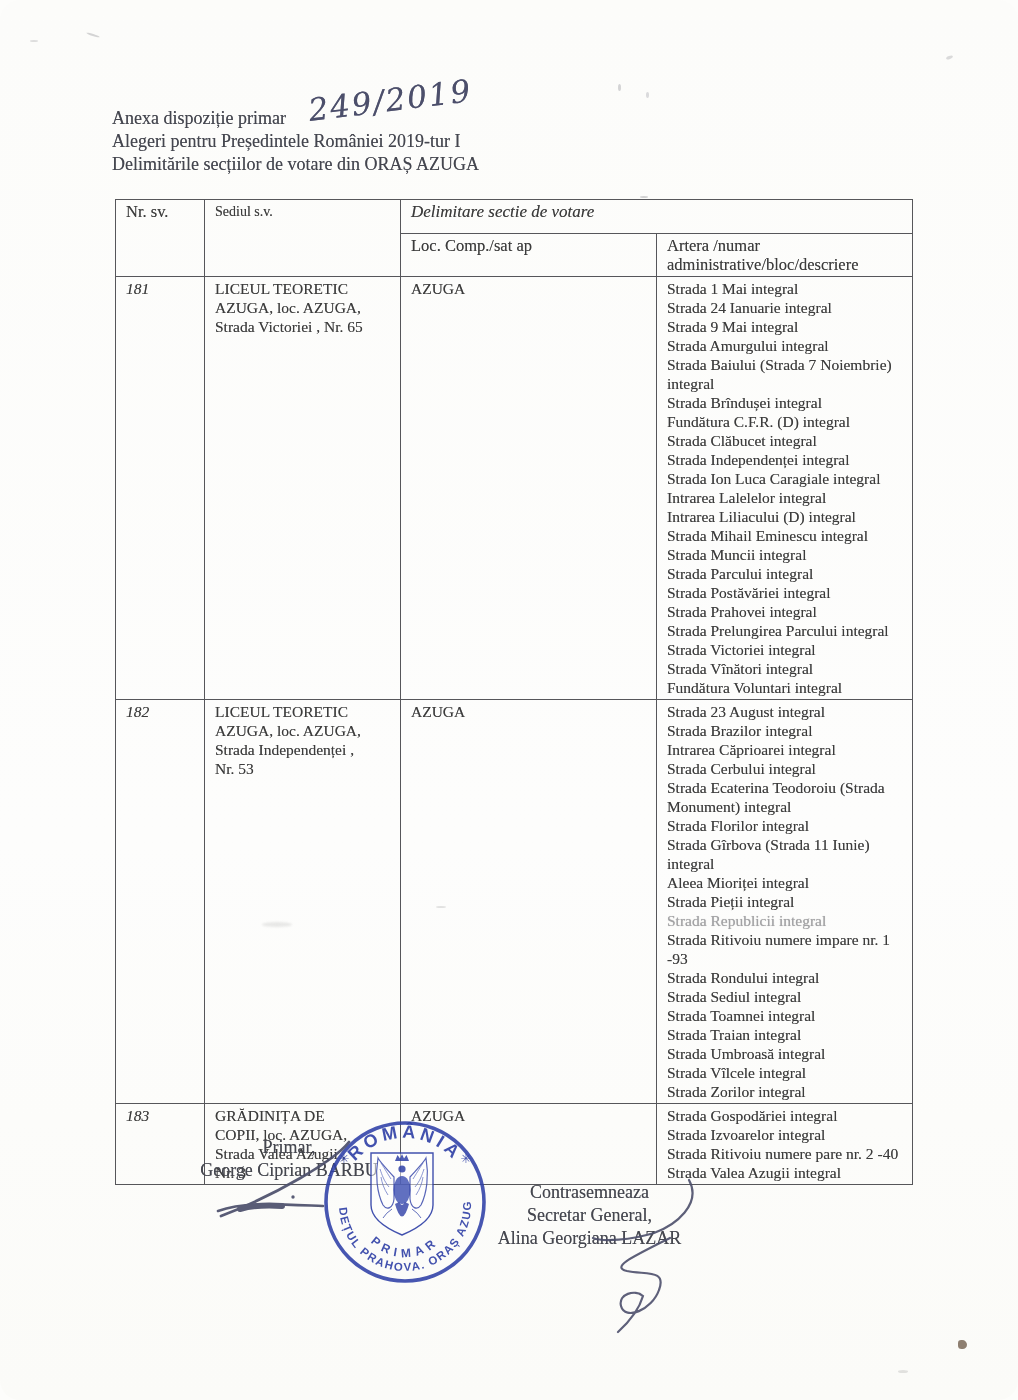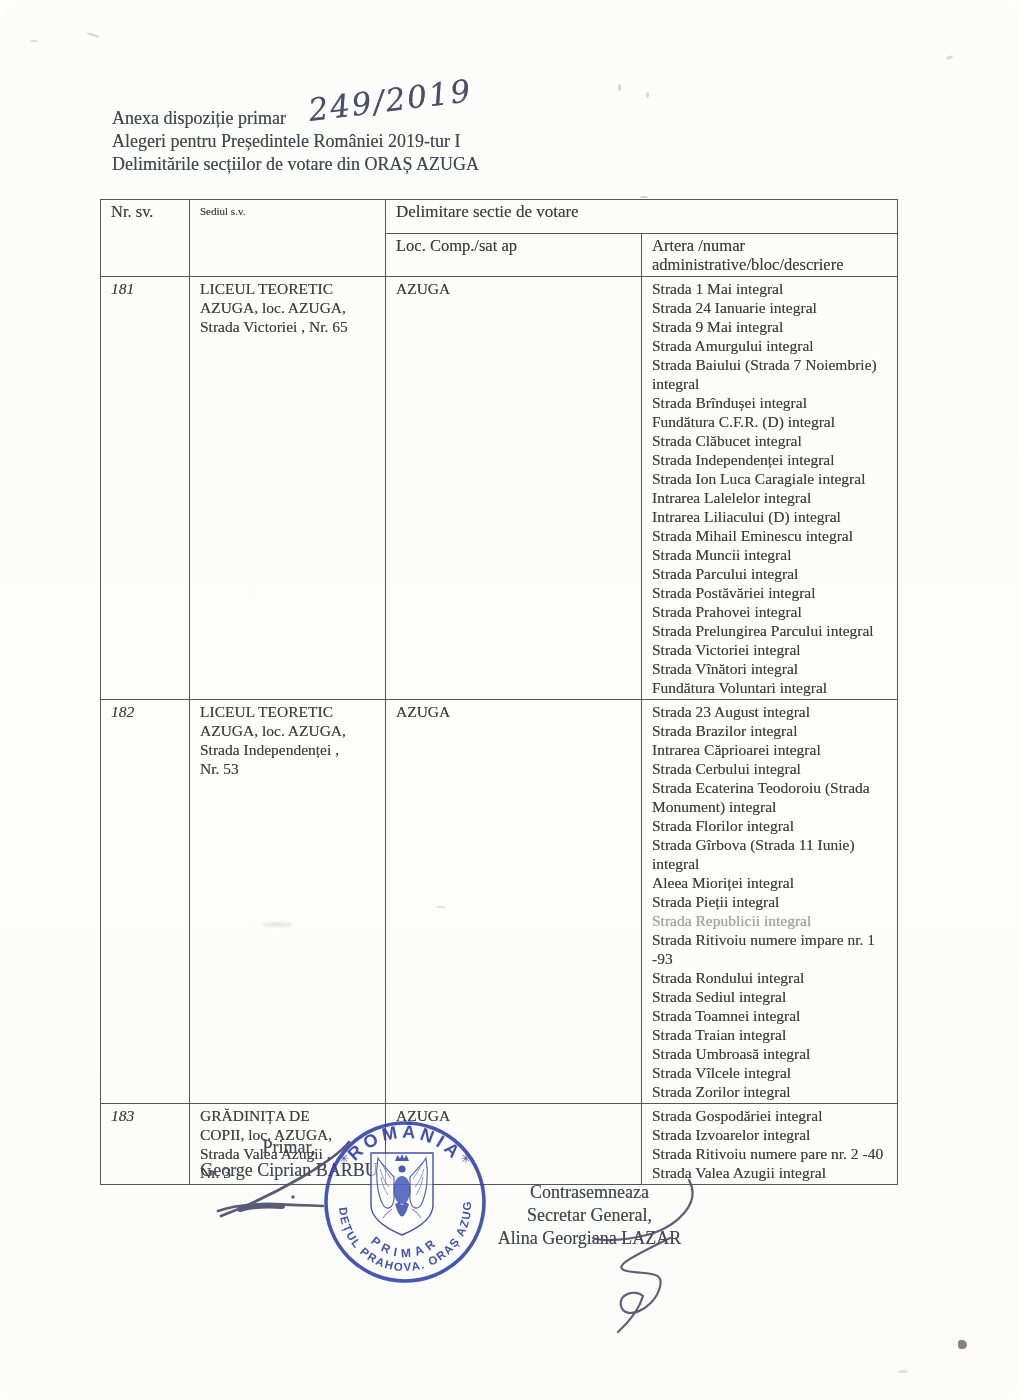--- a/index.html
+++ b/index.html
@@ -11,29 +11,29 @@
   }
   .page{position:absolute;inset:0;background:linear-gradient(180deg,#fcfcfa 0%,#fdfdfc 60%,#fbfbf8 100%);border-radius:20px;}
   .annot{position:absolute;left:112px;top:107px;font-size:18px;line-height:23px;color:#44464f;text-shadow:0 0 .4px rgba(70,70,80,.6);}
   .handnum{
     position:absolute;left:308px;top:82px;
     font-family:"DejaVu Serif",serif;font-style:italic;
     font-size:31px;color:#4c4f6b;letter-spacing:2px;
     transform:rotate(-7deg);text-shadow:0 0 .5px rgba(76,79,107,.7);
   }
   table.sv{
-    position:absolute;left:100px;top:199px;width:798px;
+    position:absolute;left:115px;top:199px;width:798px;
     border-collapse:collapse;table-layout:fixed;
     font-size:15.5px;line-height:19px;color:#3c3c3c;
     text-shadow:0 0 .35px rgba(60,60,60,.55);
   }
   table.sv th,table.sv td{border:1px solid #56565a;vertical-align:top;padding:2px 4px 2px 10px;font-weight:normal;text-align:left;}
   th.h-nr{width:74px;text-align:center;font-size:16.5px;padding-top:6px;}
-  th.h-sediu{width:181px;text-align:center;font-size:11px;padding-top:6px;}
-  th.h-delim{text-align:center;font-size:17px;height:29px;padding-top:5px;}
+  th.h-sediu{width:181px;text-align:center;font-size:14px;padding-top:6px;}
+  th.h-delim{text-align:center;font-size:17px;height:29px;padding-top:5px;font-style:italic;}
   th.h-loc{width:165px;font-size:16.5px;height:21px;padding-left:11px;}
   th.h-artera{width:376px;text-align:center;font-size:16.5px;}
   td.c-nr{padding-left:13px;padding-top:3px;font-style:italic;}
   td.c-sediu{padding-left:10px;padding-top:3px;}
   td.c-loc{padding-left:12px;padding-top:3px;margin-left:12px;}
   td.c-streets{padding:3px 30px 2px 14px;margin-left:47px;}
   td.c-streets .street-line{white-space:normal;}
   .faded{color:#a3a3a5;text-shadow:0 0 .8px rgba(160,160,160,.8);}
   .sig-block{position:absolute;text-align:center;font-size:18px;line-height:23px;color:#45474f;text-shadow:0 0 .4px rgba(70,70,80,.6);}
   #primar-block{left:184px;top:1136px;width:210px;}

